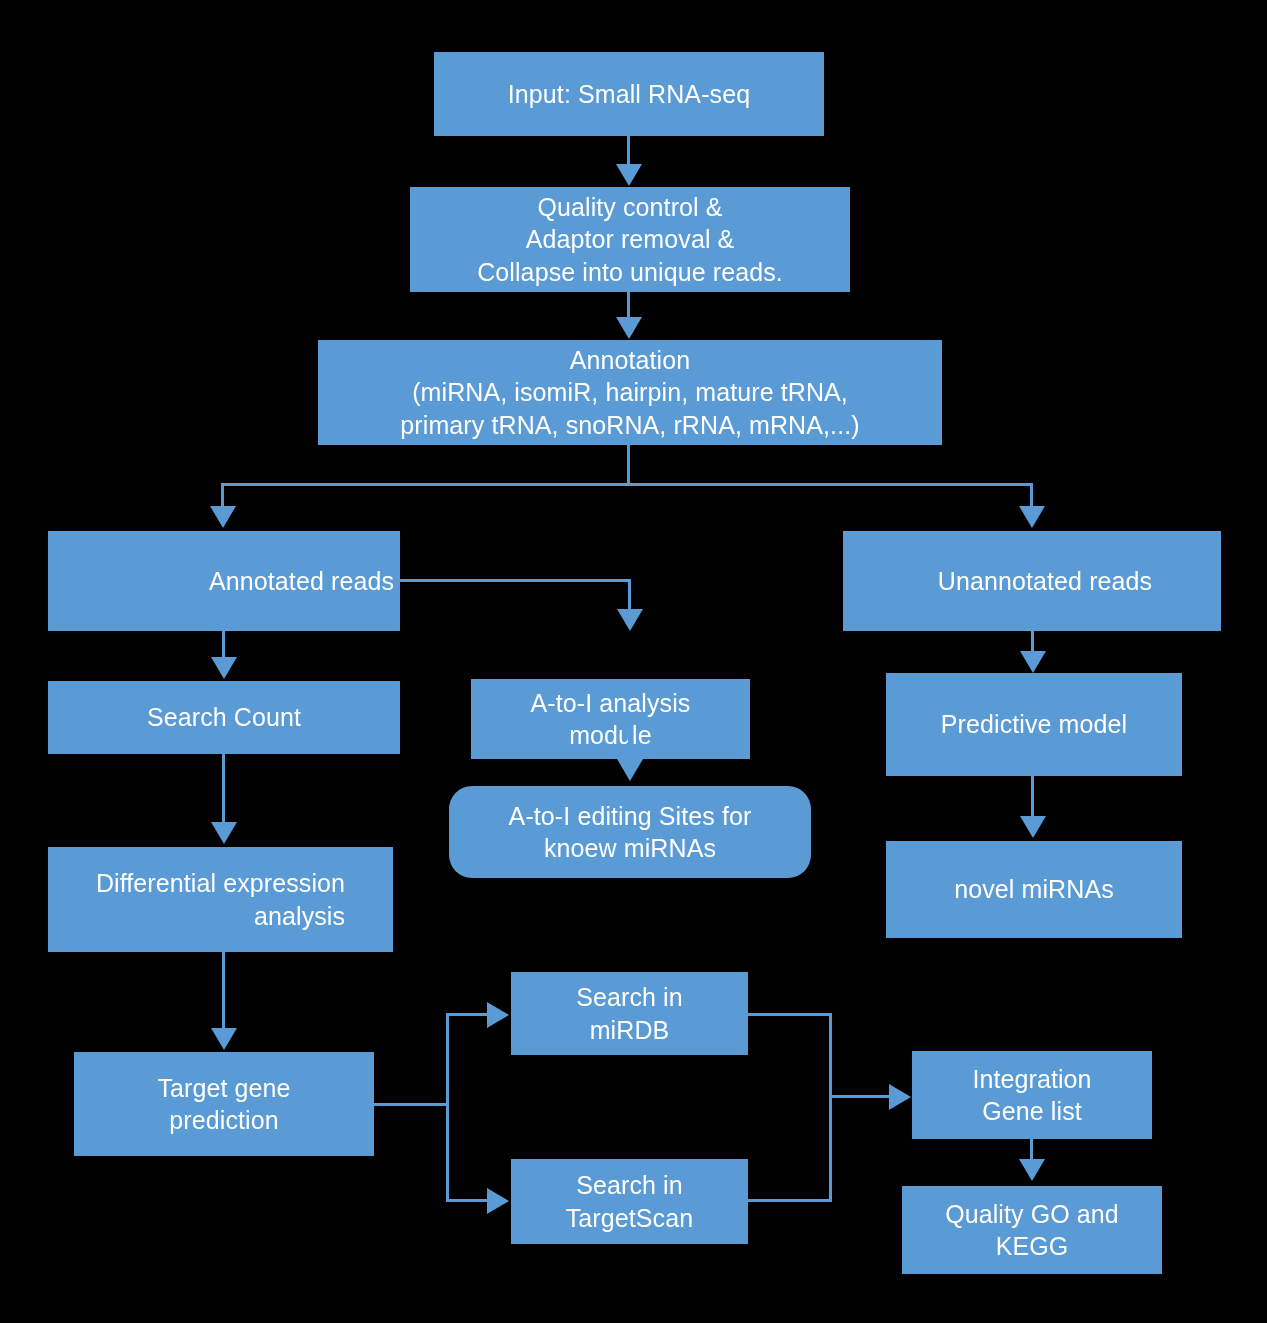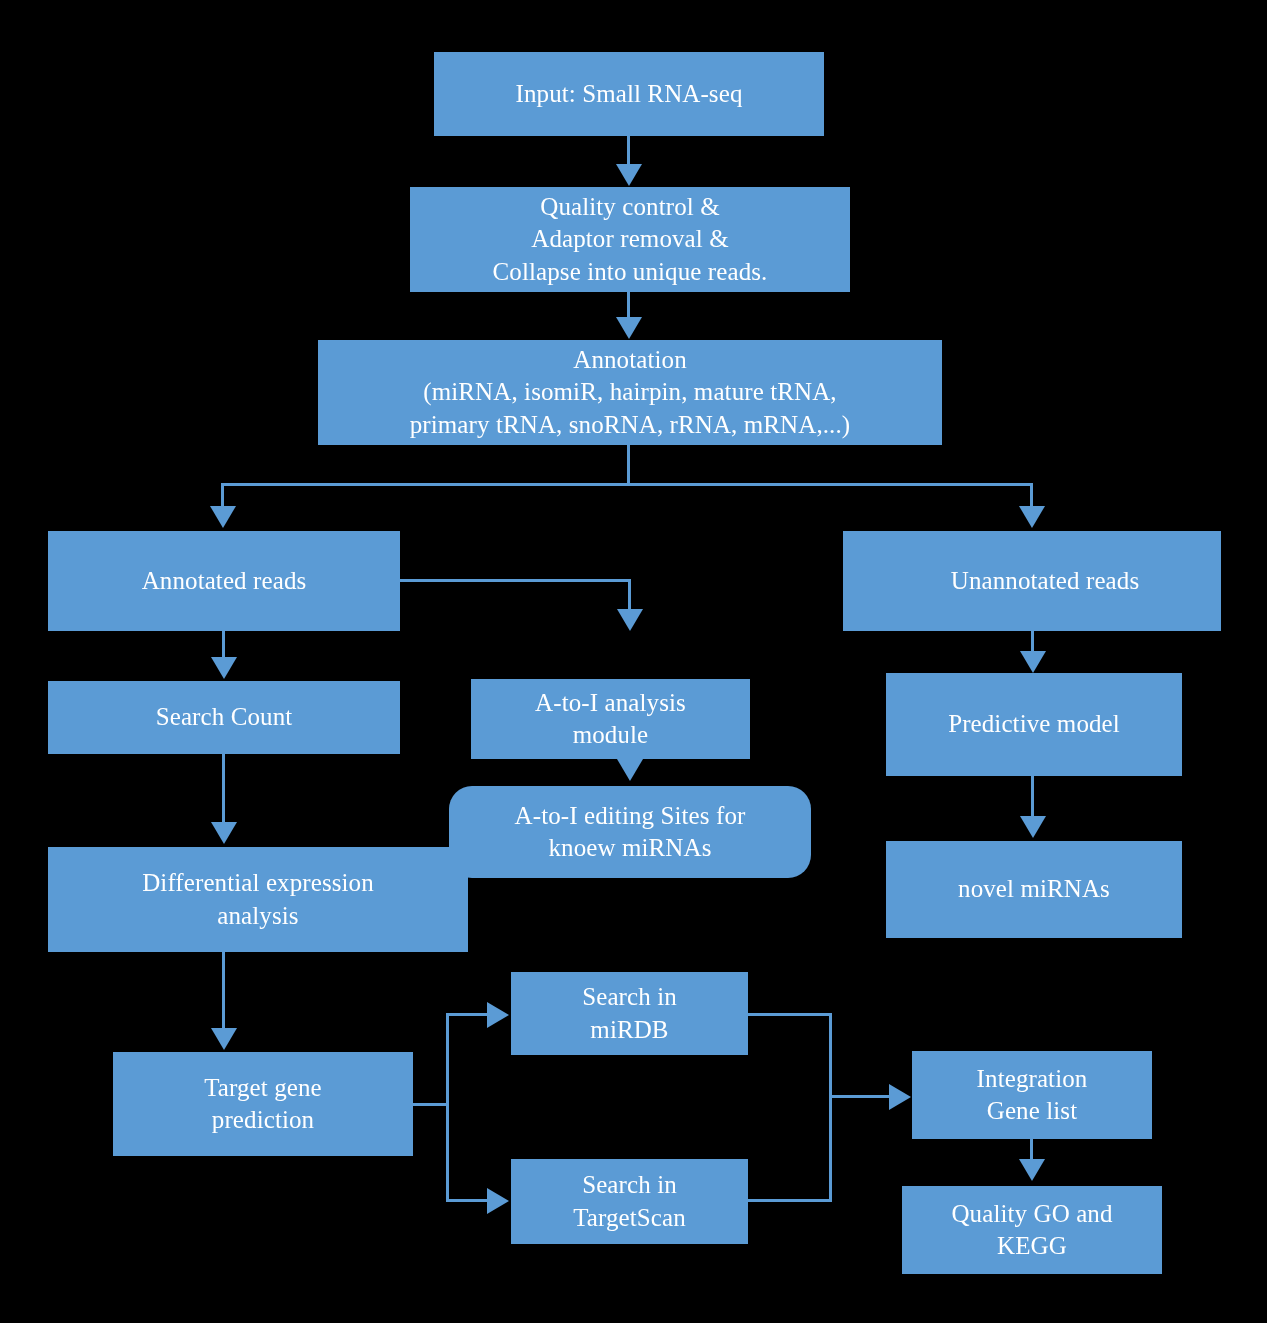--- a/index.html
+++ b/index.html
@@ -7,21 +7,21 @@
     margin: 0;
     padding: 0;
     background: #000000;
   }
   #canvas {
     position: relative;
     width: 1267px;
     height: 1323px;
     background: #000000;
     overflow: hidden;
-    font-family: Liberation Serif, serif;
+    font-family: Liberation Sans, sans-serif;
   }
   .node {
     position: absolute;
     box-sizing: border-box;
     background: #5B9BD5;
     color: #FFFFFF;
     display: flex;
     align-items: center;
     justify-content: center;
     text-align: center;
@@ -68,21 +68,21 @@
 Adaptor removal &amp;
 Collapse into unique reads.</span>
   </div>
 
   <div class="node" style="left:318px; top:340px; width:624px; height:105px;">
     <span>Annotation
 (miRNA, isomiR, hairpin, mature tRNA,
 primary tRNA, snoRNA, rRNA, mRNA,...)</span>
   </div>
 
-  <div class="node" style="left:48px; top:531px; width:352px; height:100px;">
+  <div class="node" style="left:48px; top:531px; width:352px; height:100px;justify-content:flex-end;">
     <span>Annotated reads</span>
   </div>
 
   <div class="node" style="left:843px; top:531px; width:378px; height:100px;padding-left:32px;">
     <span>Unannotated reads</span>
   </div>
 
   <div class="node" style="left:48px; top:681px; width:352px; height:73px;">
     <span>Search Count</span>
   </div>
@@ -98,26 +98,26 @@
 
   <div class="node" style="left:449px; top:786px; width:362px; height:92px;border-radius:23px;">
     <span>A-to-I editing Sites for
 knoew miRNAs</span>
   </div>
 
   <div class="node" style="left:886px; top:841px; width:296px; height:97px;">
     <span>novel miRNAs</span>
   </div>
 
-  <div class="node" style="left:48px; top:847px; width:420px; height:105px;">
+  <div class="node" style="left:48px; top:847px; width:345px; height:105px;text-align:right;">
     <span>Differential expression
 analysis</span>
   </div>
 
-  <div class="node" style="left:74px; top:1052px; width:300px; height:104px;margin-left:39px;">
+  <div class="node" style="left:74px; top:1052px; width:300px; height:104px;">
     <span>Target gene
 prediction</span>
   </div>
 
   <div class="node" style="left:511px; top:972px; width:237px; height:83px;">
     <span>Search in
 miRDB</span>
   </div>
 
   <div class="node" style="left:511px; top:1159px; width:237px; height:85px;">

